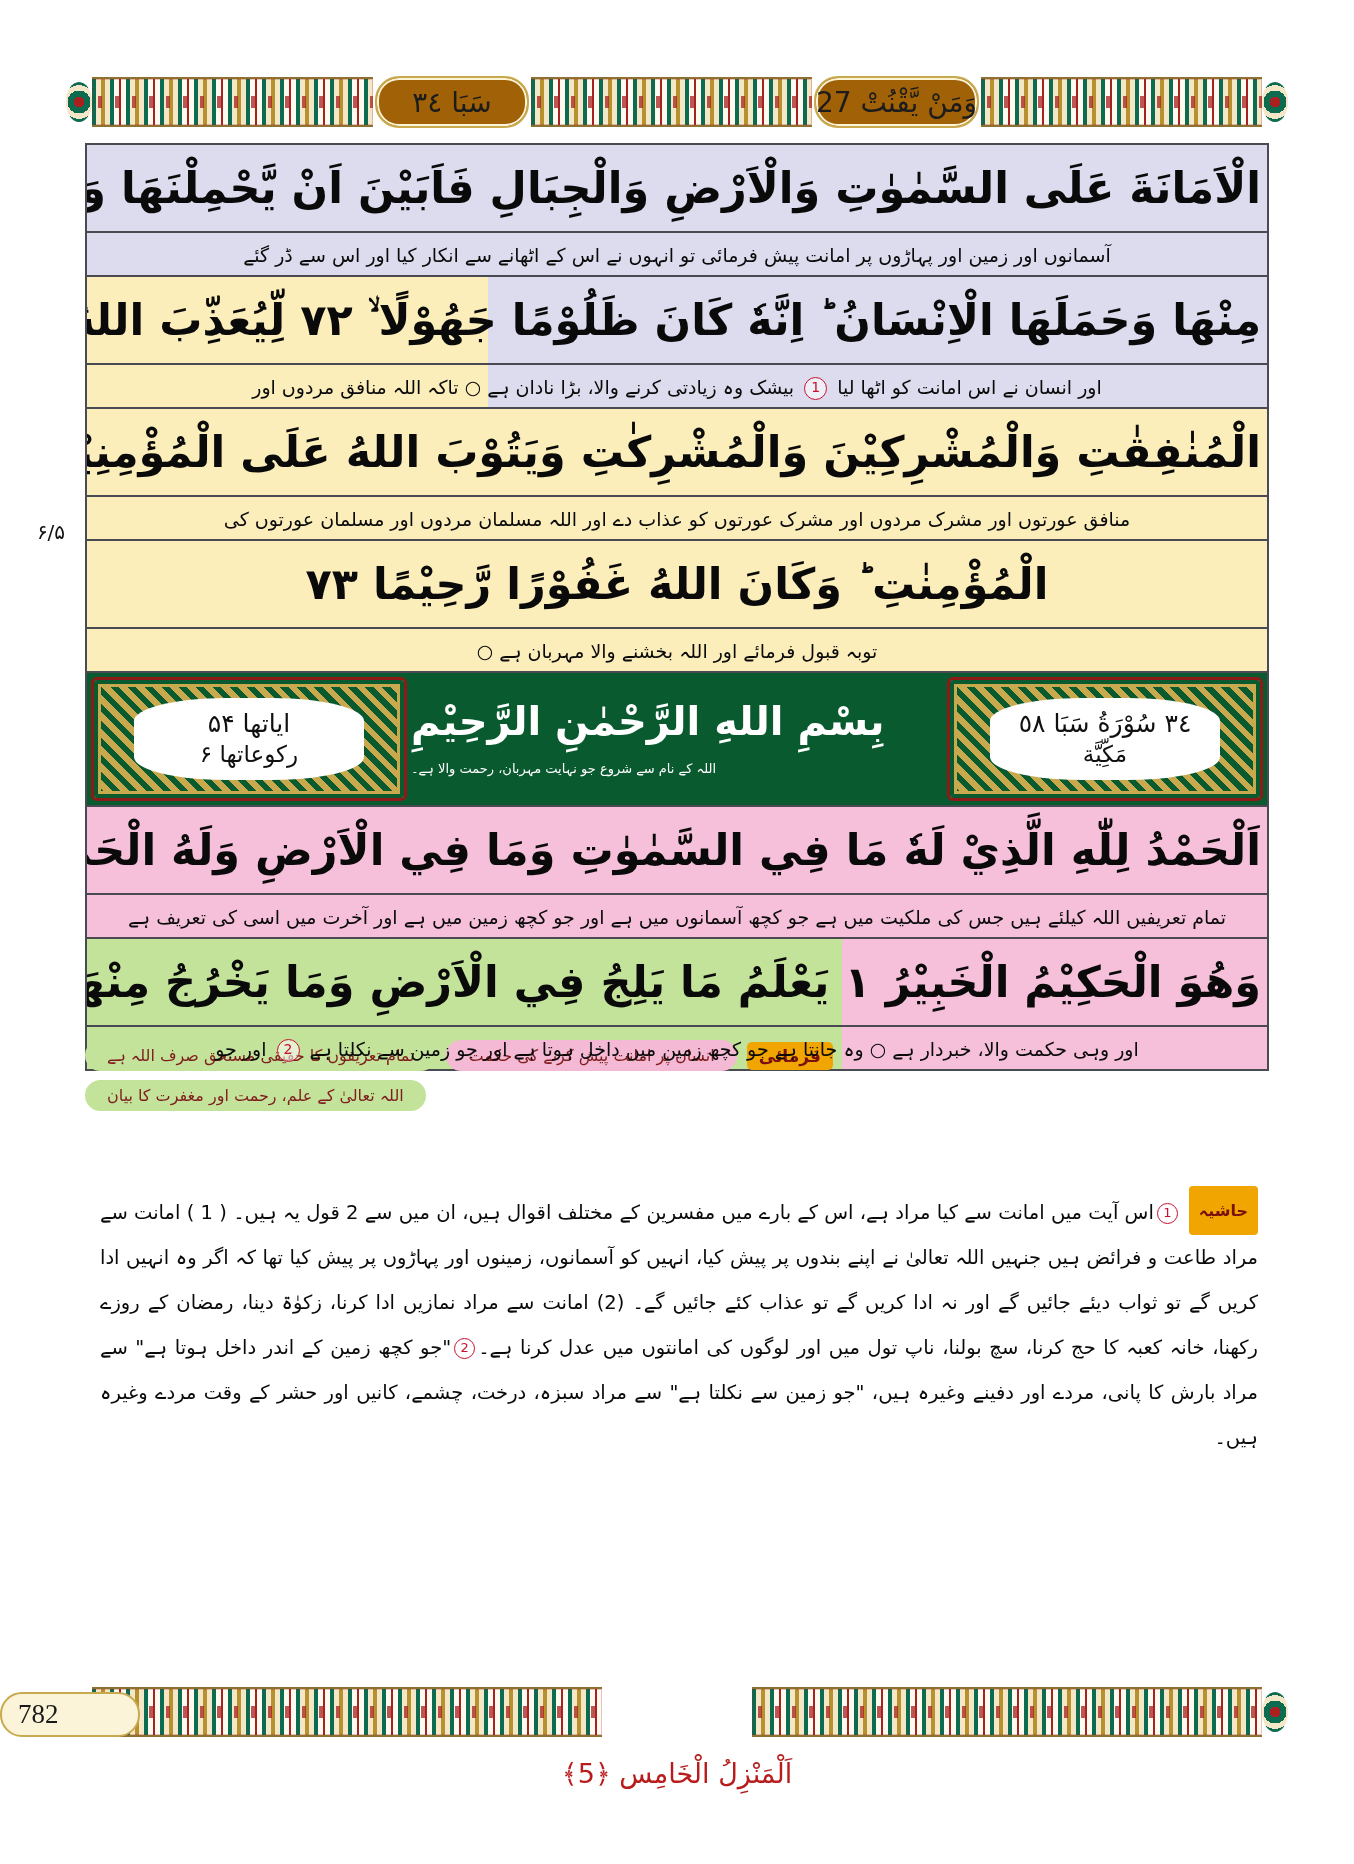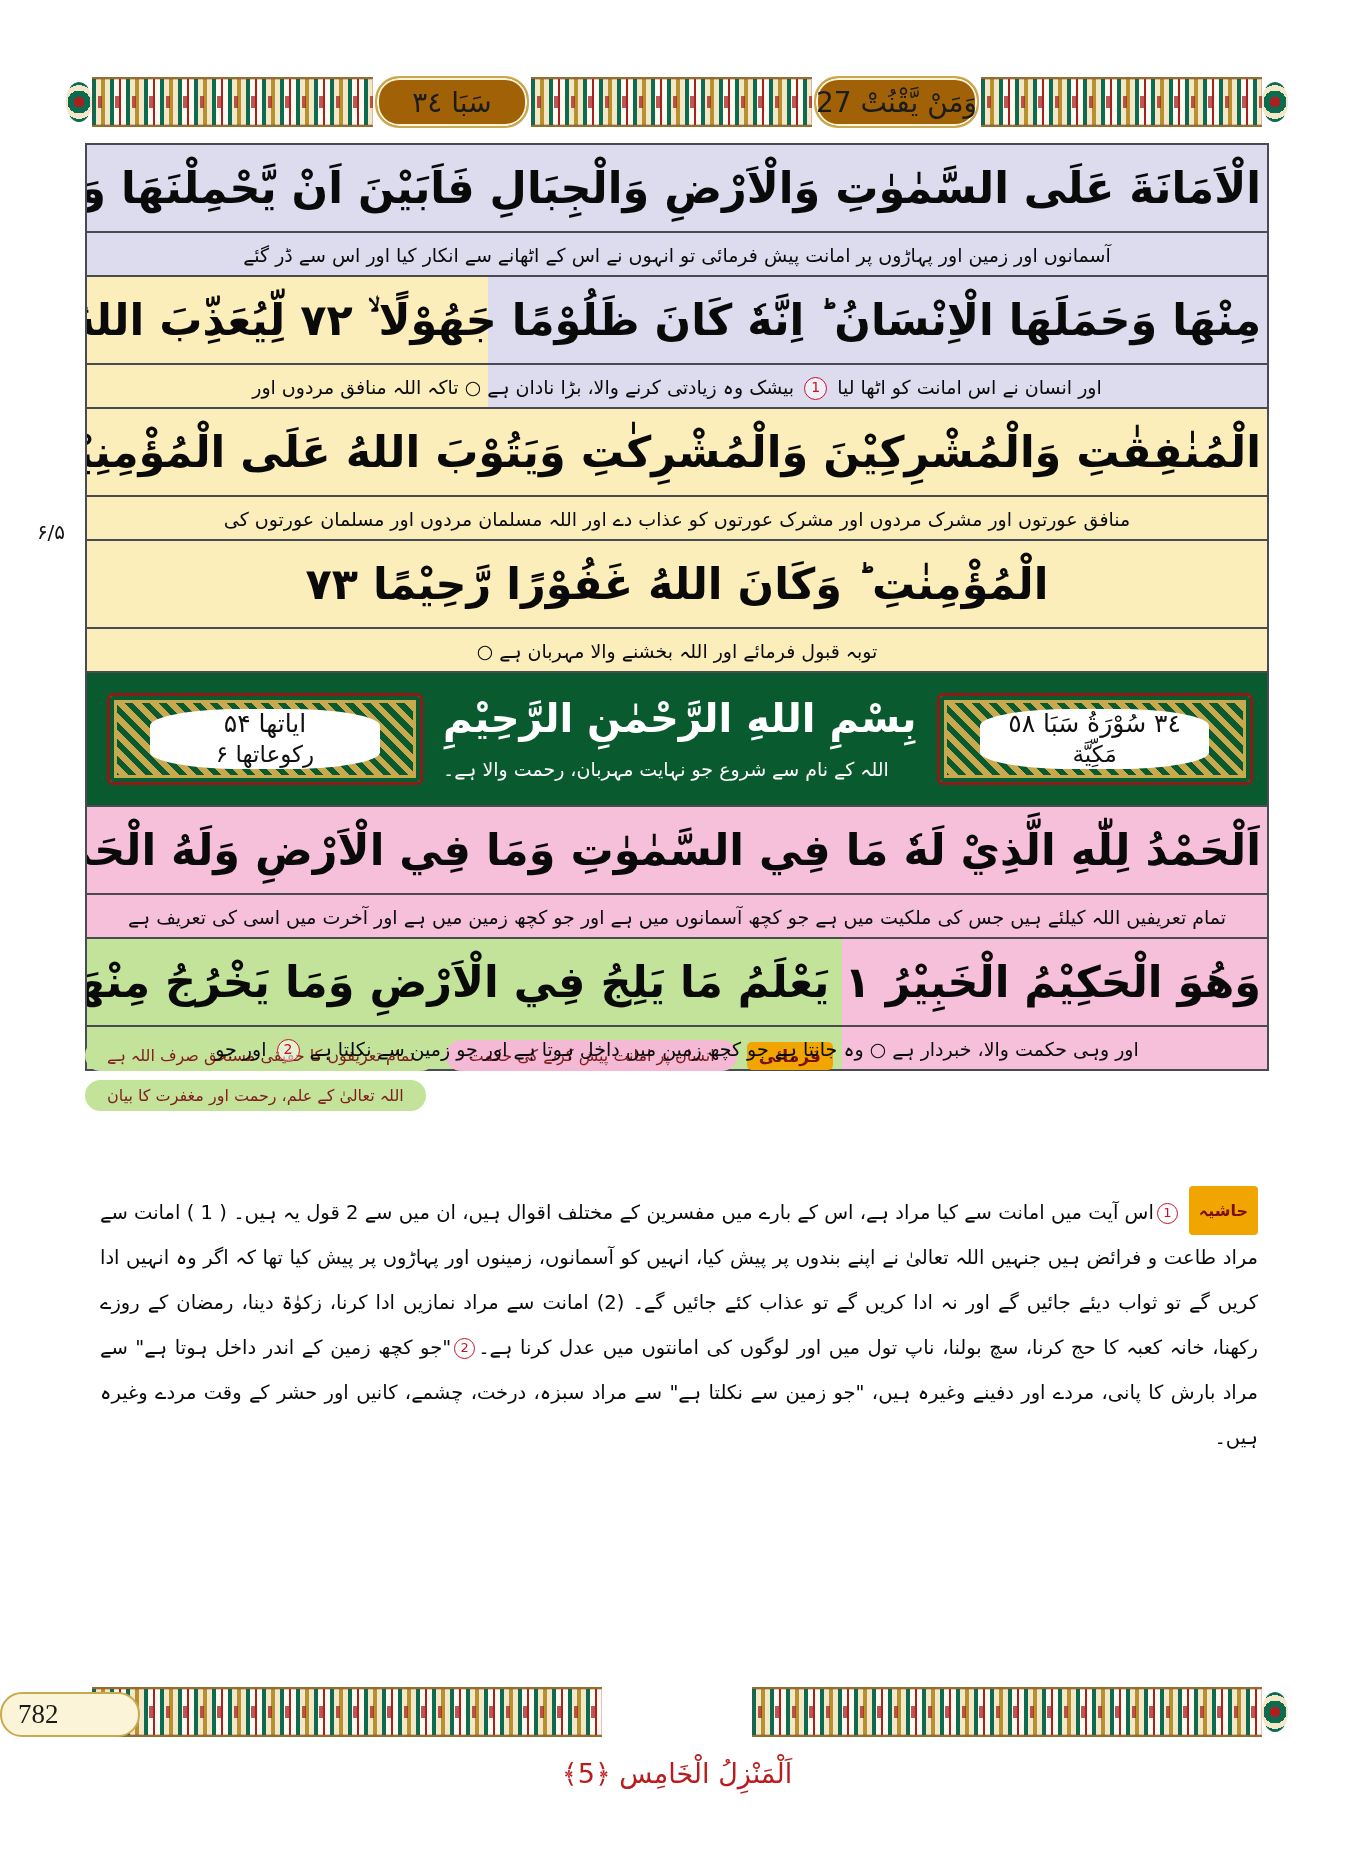--- a/index.html
+++ b/index.html
@@ -160,21 +160,21 @@
     background: #0a5a30;
     border-bottom: 2px solid #4a4a52;
     display: flex;
     align-items: stretch;
     overflow: hidden;
   }
   .surah-frame {
     position: relative;
     flex: 0 0 auto;
     width: 310px;
-    margin: 20px;
+    margin: 4px;
     background:
       repeating-linear-gradient(45deg, #c9a94e 0 6px, #0a5a30 6px 12px),
       #0a5a30;
     border: 3px solid #8c1b18;
     border-radius: 6px;
     display: flex;
     align-items: center;
     justify-content: center;
     box-shadow: inset 0 0 0 4px #0a5a30, inset 0 0 0 7px #c9a94e;
   }
@@ -207,21 +207,21 @@
   .bismillah-ar {
     color: #ffffff;
     font-size: 40px;
     font-family: "DejaVu Sans", sans-serif;
     font-weight: 700;
     white-space: nowrap;
     letter-spacing: -1px;
   }
   .bismillah-ur {
     color: #ffffff;
-    font-size: 19px;
+    font-size: 13px;
     margin-top: 17px;
     font-family: "DejaVu Sans", sans-serif;
     white-space: nowrap;
   }
 
   
   .topics {
     position: absolute;
     left: 85px;
     right: 85px;

